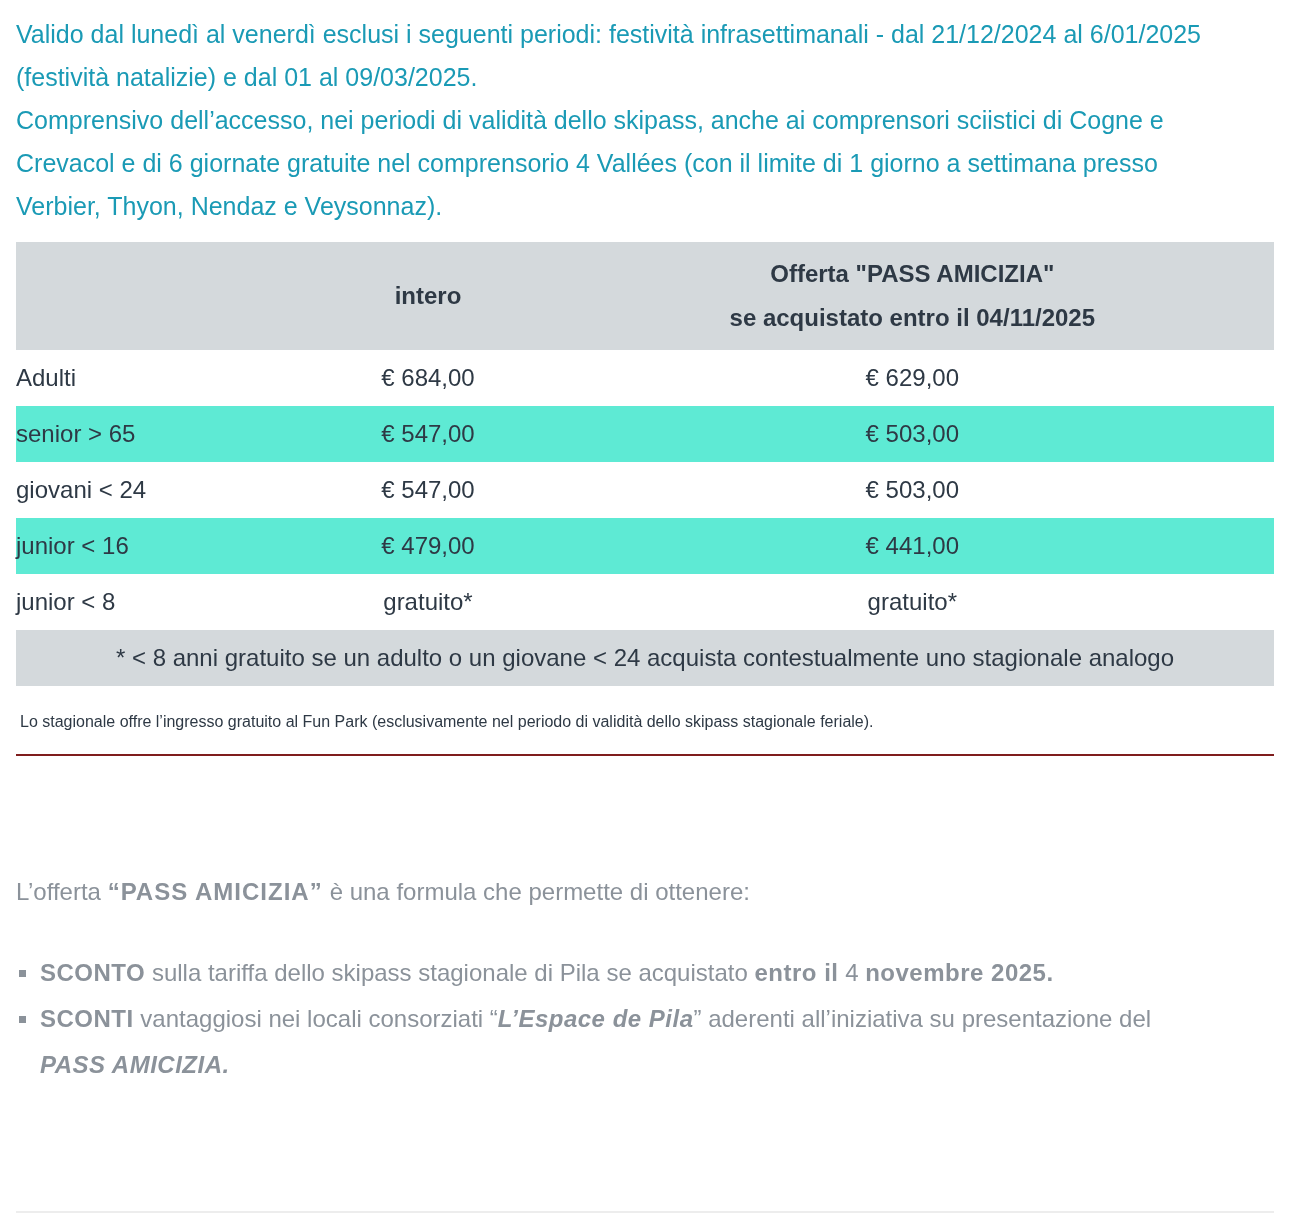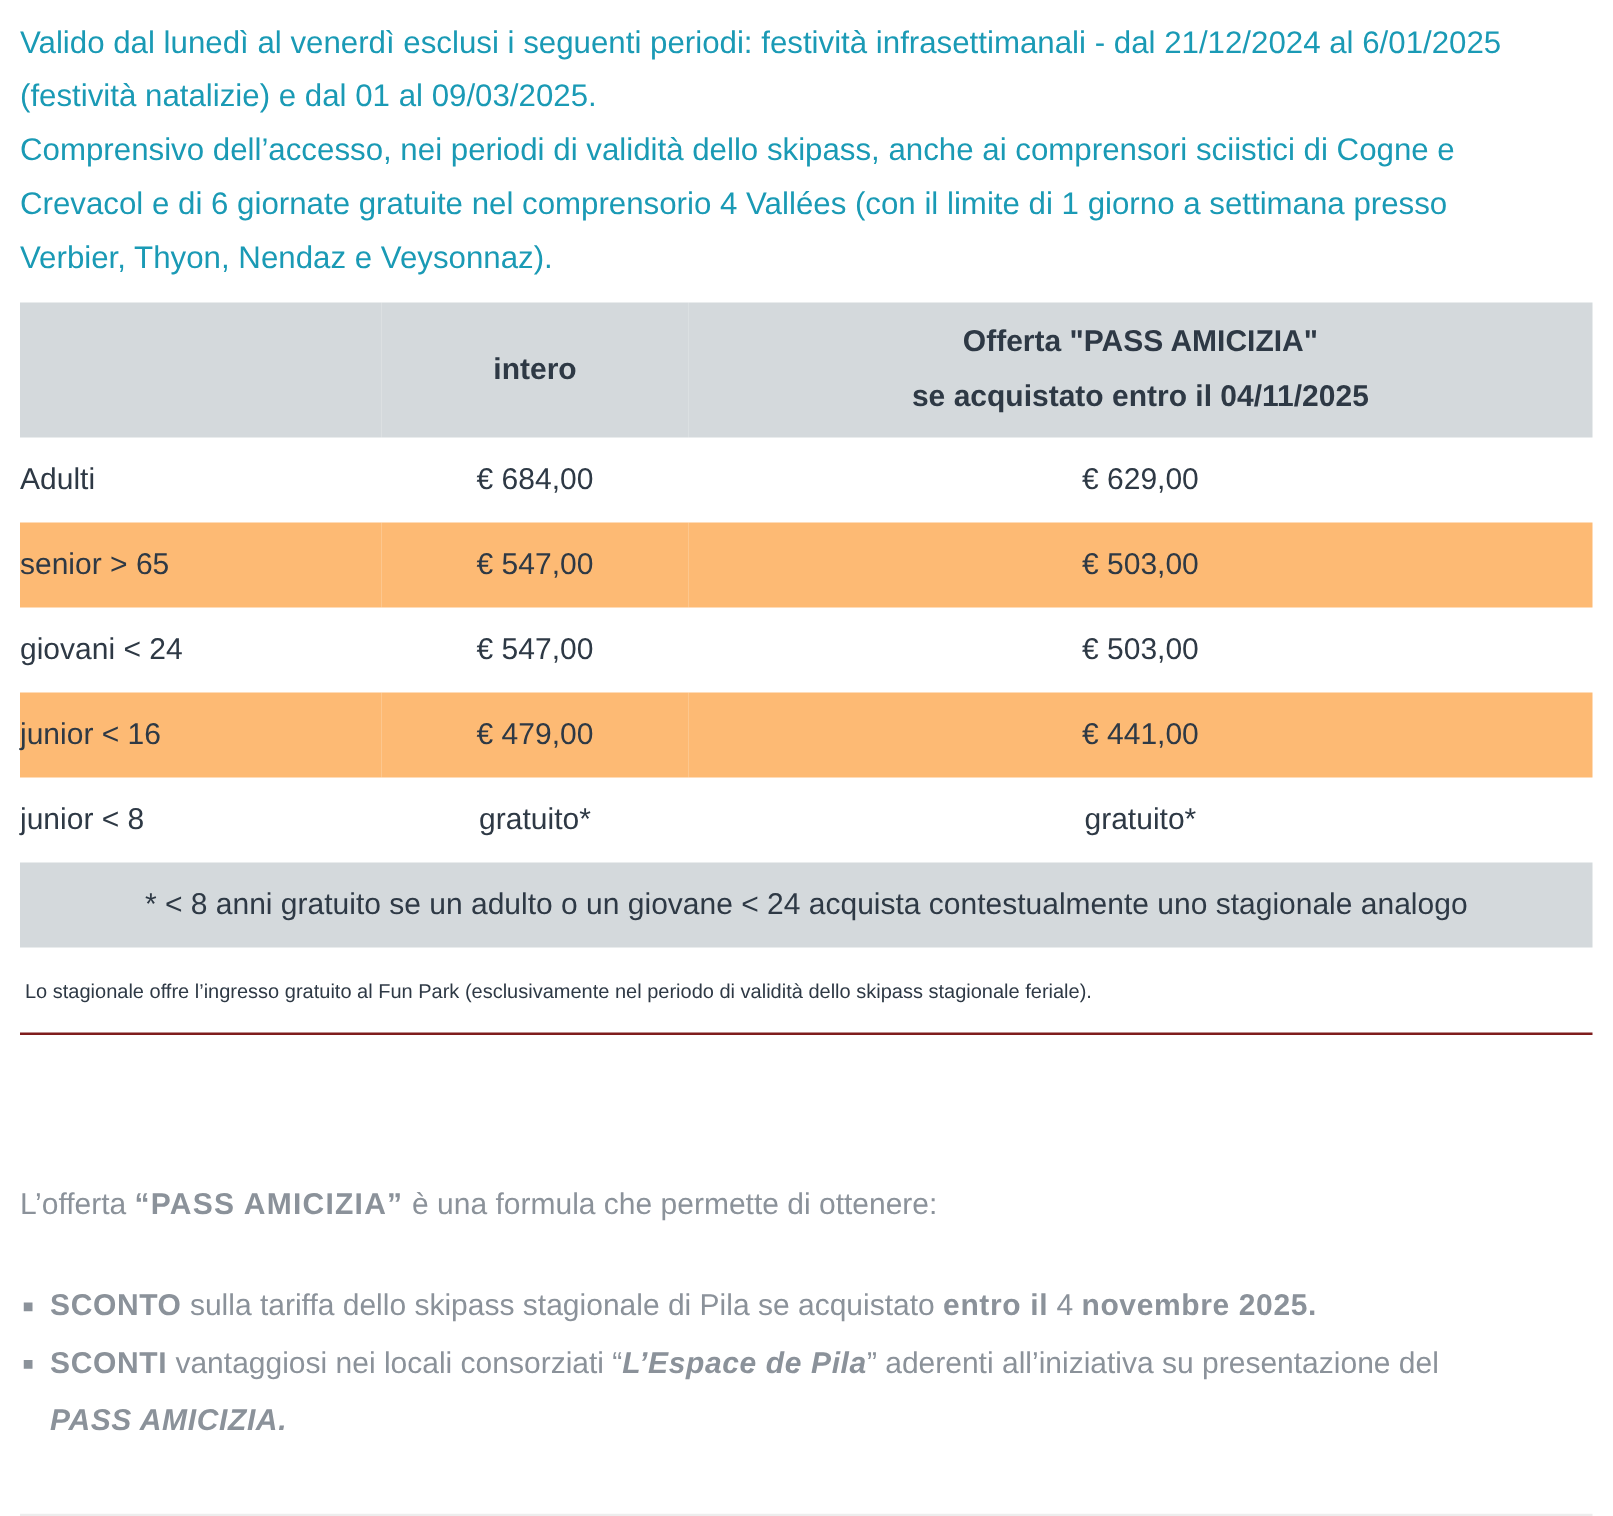--- a/index.html
+++ b/index.html
@@ -42,25 +42,25 @@
   table.pricing thead th {
     background: #d4d9dc;
     font-weight: bold;
     height: 108px;
     vertical-align: middle;
     text-align: center;
     line-height: 44px;
     padding: 0;
   }
   table.pricing tbody td {
-    height: 68px;
+    height: 56px;
     padding: 0;
     vertical-align: middle;
   }
-  tr.row-alt { background: #fdba74; }
+  tr.row-alt { background: #5eead4; }
   td.cat { text-align: left; padding-left: 22px; }
   td.val { text-align: center; }
   tr.footnote-row td {
     background: #d4d9dc;
     text-align: center;
     padding-left: 14px;
     height: 68px;
     margin-left: 16px;
   }
 

